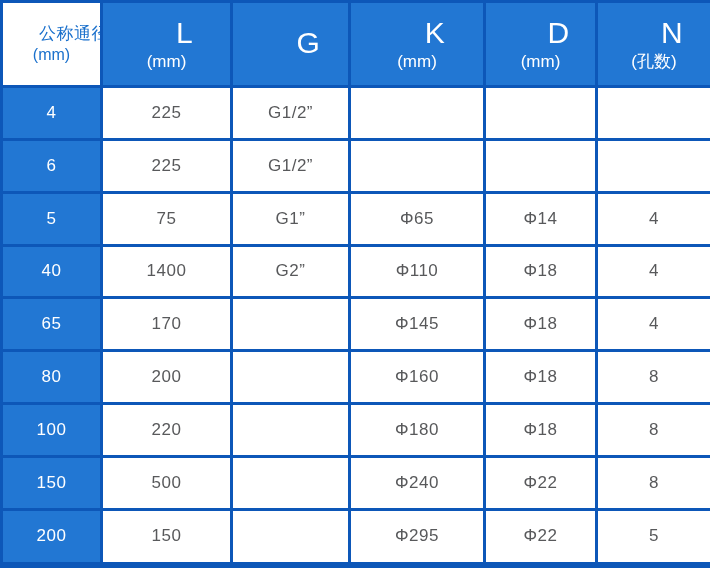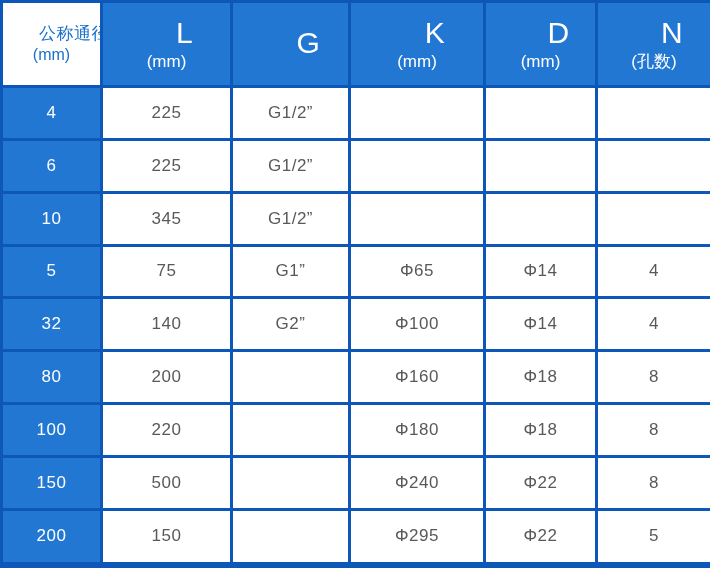--- a/index.html
+++ b/index.html
@@ -124,41 +124,41 @@
         </tr>
         <tr>
           <td class="row-head">6</td>
           <td>225</td>
           <td>G1/2”</td>
           <td></td>
           <td></td>
           <td></td>
         </tr>
         <tr>
-          <td class="row-head">10</td>
-          <td>345</td>
-          <td>G1/2”</td>
-          <td></td>
-          <td></td>
-          <td></td>
-        </tr>
-        <tr>
           <td class="row-head">5</td>
           <td>75</td>
           <td>G1”</td>
           <td>Φ65</td>
           <td>Φ14</td>
           <td>4</td>
         </tr>
         <tr>
-          <td class="row-head">32</td>
-          <td>140</td>
+          <td class="row-head">40</td>
+          <td>1400</td>
           <td>G2”</td>
-          <td>Φ100</td>
-          <td>Φ14</td>
+          <td>Φ110</td>
+          <td>Φ18</td>
+          <td>4</td>
+        </tr>
+        <tr>
+          <td class="row-head">65</td>
+          <td>170</td>
+          <td></td>
+          <td>Φ145</td>
+          <td>Φ18</td>
           <td>4</td>
         </tr>
         <tr>
           <td class="row-head">80</td>
           <td>200</td>
           <td></td>
           <td>Φ160</td>
           <td>Φ18</td>
           <td>8</td>
         </tr>

